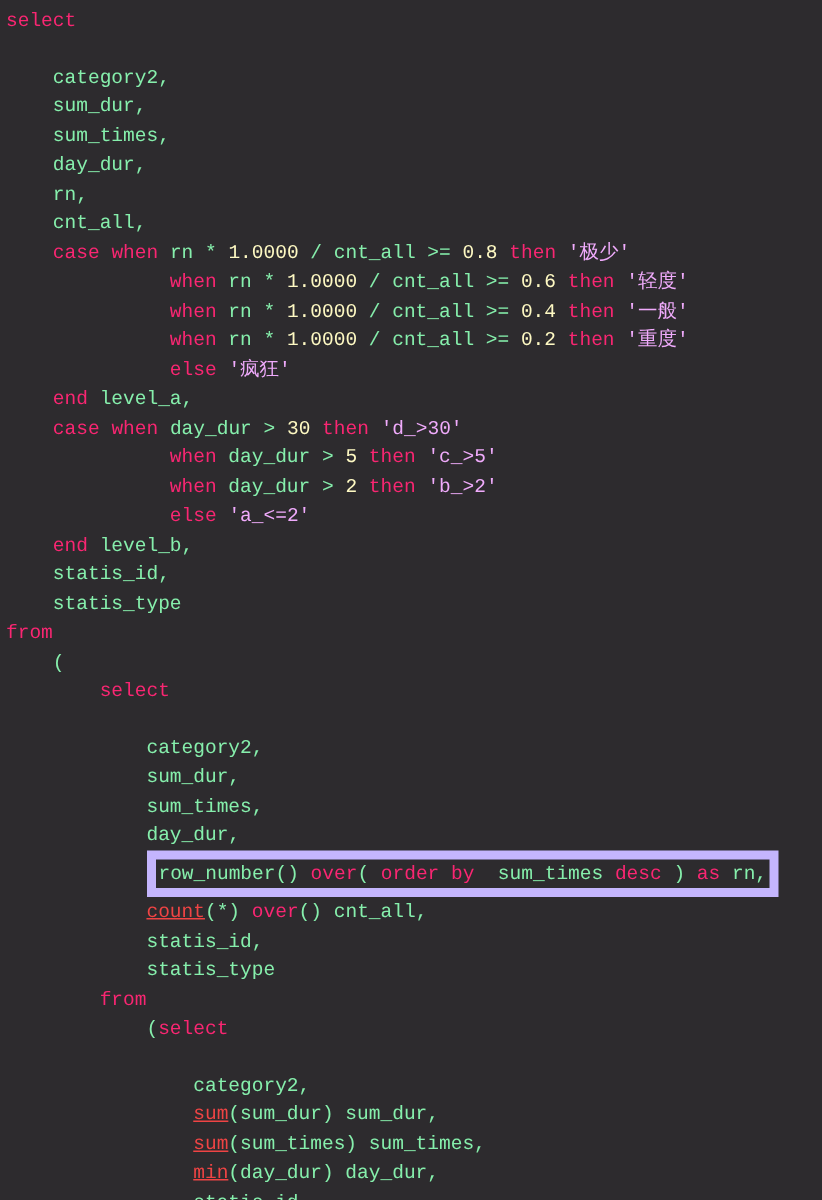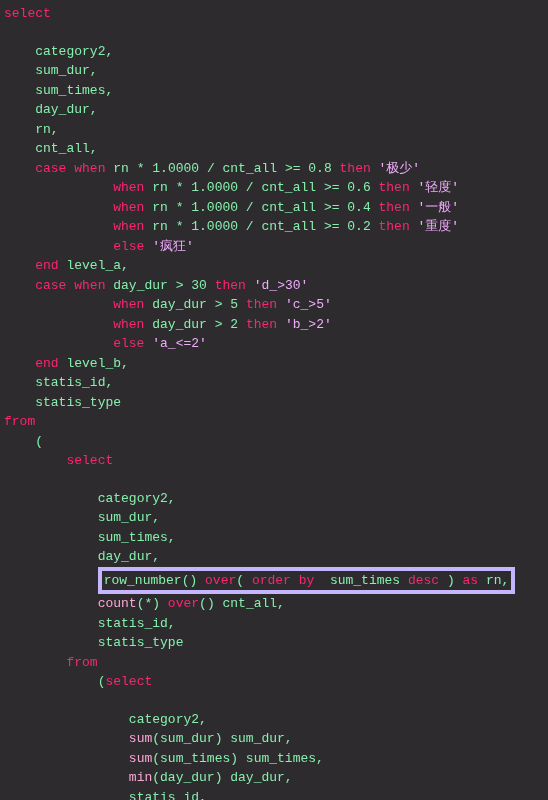--- a/index.html
+++ b/index.html
@@ -15,26 +15,26 @@
     }
     .code-container {
       padding: 4px 4px;
       white-space: pre;
     }
     .line {
       display: block;
       min-height: 18px;
     }
     .kw { color: #f92672; }
-    .num { color: #86efac; text-align: center; }
+    .num { color: #fef9c3; text-align: center; }
     .str { color: #f0abfc; }
     .ident { color: #86efac; }
-    .func { color: #f9a8d4; }
+    .func { color: #ef4444; text-decoration: underline; }
     .highlight-box {
-      border: 4px solid #c4b5fd;
+      border: 6px solid #c4b5fd;
       display: inline-block;
       box-sizing: border-box;
       padding: 0 2px;
     }
   </style>
 </head>
 <body>
 
 <div class="code-container" id="code-root"><div class="line"><span class="kw">select</span></div><div class="line"></div><div class="line">    <span class="ident">category2,</span></div><div class="line">    <span class="ident">sum_dur,</span></div><div class="line">    <span class="ident">sum_times,</span></div><div class="line">    <span class="ident">day_dur,</span></div><div class="line">    <span class="ident">rn,</span></div><div class="line">    <span class="ident">cnt_all,</span></div><div class="line">    <span class="kw">case</span><span class="ident"> </span><span class="kw">when</span><span class="ident"> rn * </span><span class="num">1.0000</span><span class="ident"> / cnt_all &gt;= </span><span class="num">0.8</span><span class="ident"> </span><span class="kw">then</span><span class="ident"> </span><span class="str">'极少'</span></div><div class="line">              <span class="kw">when</span><span class="ident"> rn * </span><span class="num">1.0000</span><span class="ident"> / cnt_all &gt;= </span><span class="num">0.6</span><span class="ident"> </span><span class="kw">then</span><span class="ident"> </span><span class="str">'轻度'</span></div><div class="line">              <span class="kw">when</span><span class="ident"> rn * </span><span class="num">1.0000</span><span class="ident"> / cnt_all &gt;= </span><span class="num">0.4</span><span class="ident"> </span><span class="kw">then</span><span class="ident"> </span><span class="str">'一般'</span></div><div class="line">              <span class="kw">when</span><span class="ident"> rn * </span><span class="num">1.0000</span><span class="ident"> / cnt_all &gt;= </span><span class="num">0.2</span><span class="ident"> </span><span class="kw">then</span><span class="ident"> </span><span class="str">'重度'</span></div><div class="line">              <span class="kw">else</span><span class="ident"> </span><span class="str">'疯狂'</span></div><div class="line">    <span class="kw">end</span><span class="ident"> level_a,</span></div><div class="line">    <span class="kw">case</span><span class="ident"> </span><span class="kw">when</span><span class="ident"> day_dur &gt; </span><span class="num">30</span><span class="ident"> </span><span class="kw">then</span><span class="ident"> </span><span class="str">'d_&gt;30'</span></div><div class="line">              <span class="kw">when</span><span class="ident"> day_dur &gt; </span><span class="num">5</span><span class="ident"> </span><span class="kw">then</span><span class="ident"> </span><span class="str">'c_&gt;5'</span></div><div class="line">              <span class="kw">when</span><span class="ident"> day_dur &gt; </span><span class="num">2</span><span class="ident"> </span><span class="kw">then</span><span class="ident"> </span><span class="str">'b_&gt;2'</span></div><div class="line">              <span class="kw">else</span><span class="ident"> </span><span class="str">'a_&lt;=2'</span></div><div class="line">    <span class="kw">end</span><span class="ident"> level_b,</span></div><div class="line">    <span class="ident">statis_id,</span></div><div class="line">    <span class="ident">statis_type</span></div><div class="line"><span class="kw">from</span></div><div class="line">    <span class="ident">(</span></div><div class="line">        <span class="kw">select</span></div><div class="line"></div><div class="line">            <span class="ident">category2,</span></div><div class="line">            <span class="ident">sum_dur,</span></div><div class="line">            <span class="ident">sum_times,</span></div><div class="line">            <span class="ident">day_dur,</span></div><div class="line">            <span class="highlight-box"><span class="ident">row_number() </span><span class="kw">over</span><span class="ident">( </span><span class="kw">order</span><span class="ident"> </span><span class="kw">by</span><span class="ident">  sum_times </span><span class="kw">desc</span><span class="ident"> ) </span><span class="kw">as</span><span class="ident"> rn,</span></span></div><div class="line">            <span class="func">count</span><span class="ident">(*) </span><span class="kw">over</span><span class="ident">() cnt_all,</span></div><div class="line">            <span class="ident">statis_id,</span></div><div class="line">            <span class="ident">statis_type</span></div><div class="line">        <span class="kw">from</span></div><div class="line">            <span class="ident">(</span><span class="kw">select</span></div><div class="line"></div><div class="line">                <span class="ident">category2,</span></div><div class="line">                <span class="func">sum</span><span class="ident">(sum_dur) sum_dur,</span></div><div class="line">                <span class="func">sum</span><span class="ident">(sum_times) sum_times,</span></div><div class="line">                <span class="func">min</span><span class="ident">(day_dur) day_dur,</span></div><div class="line">                <span class="ident">statis_id,</span></div></div>
 

